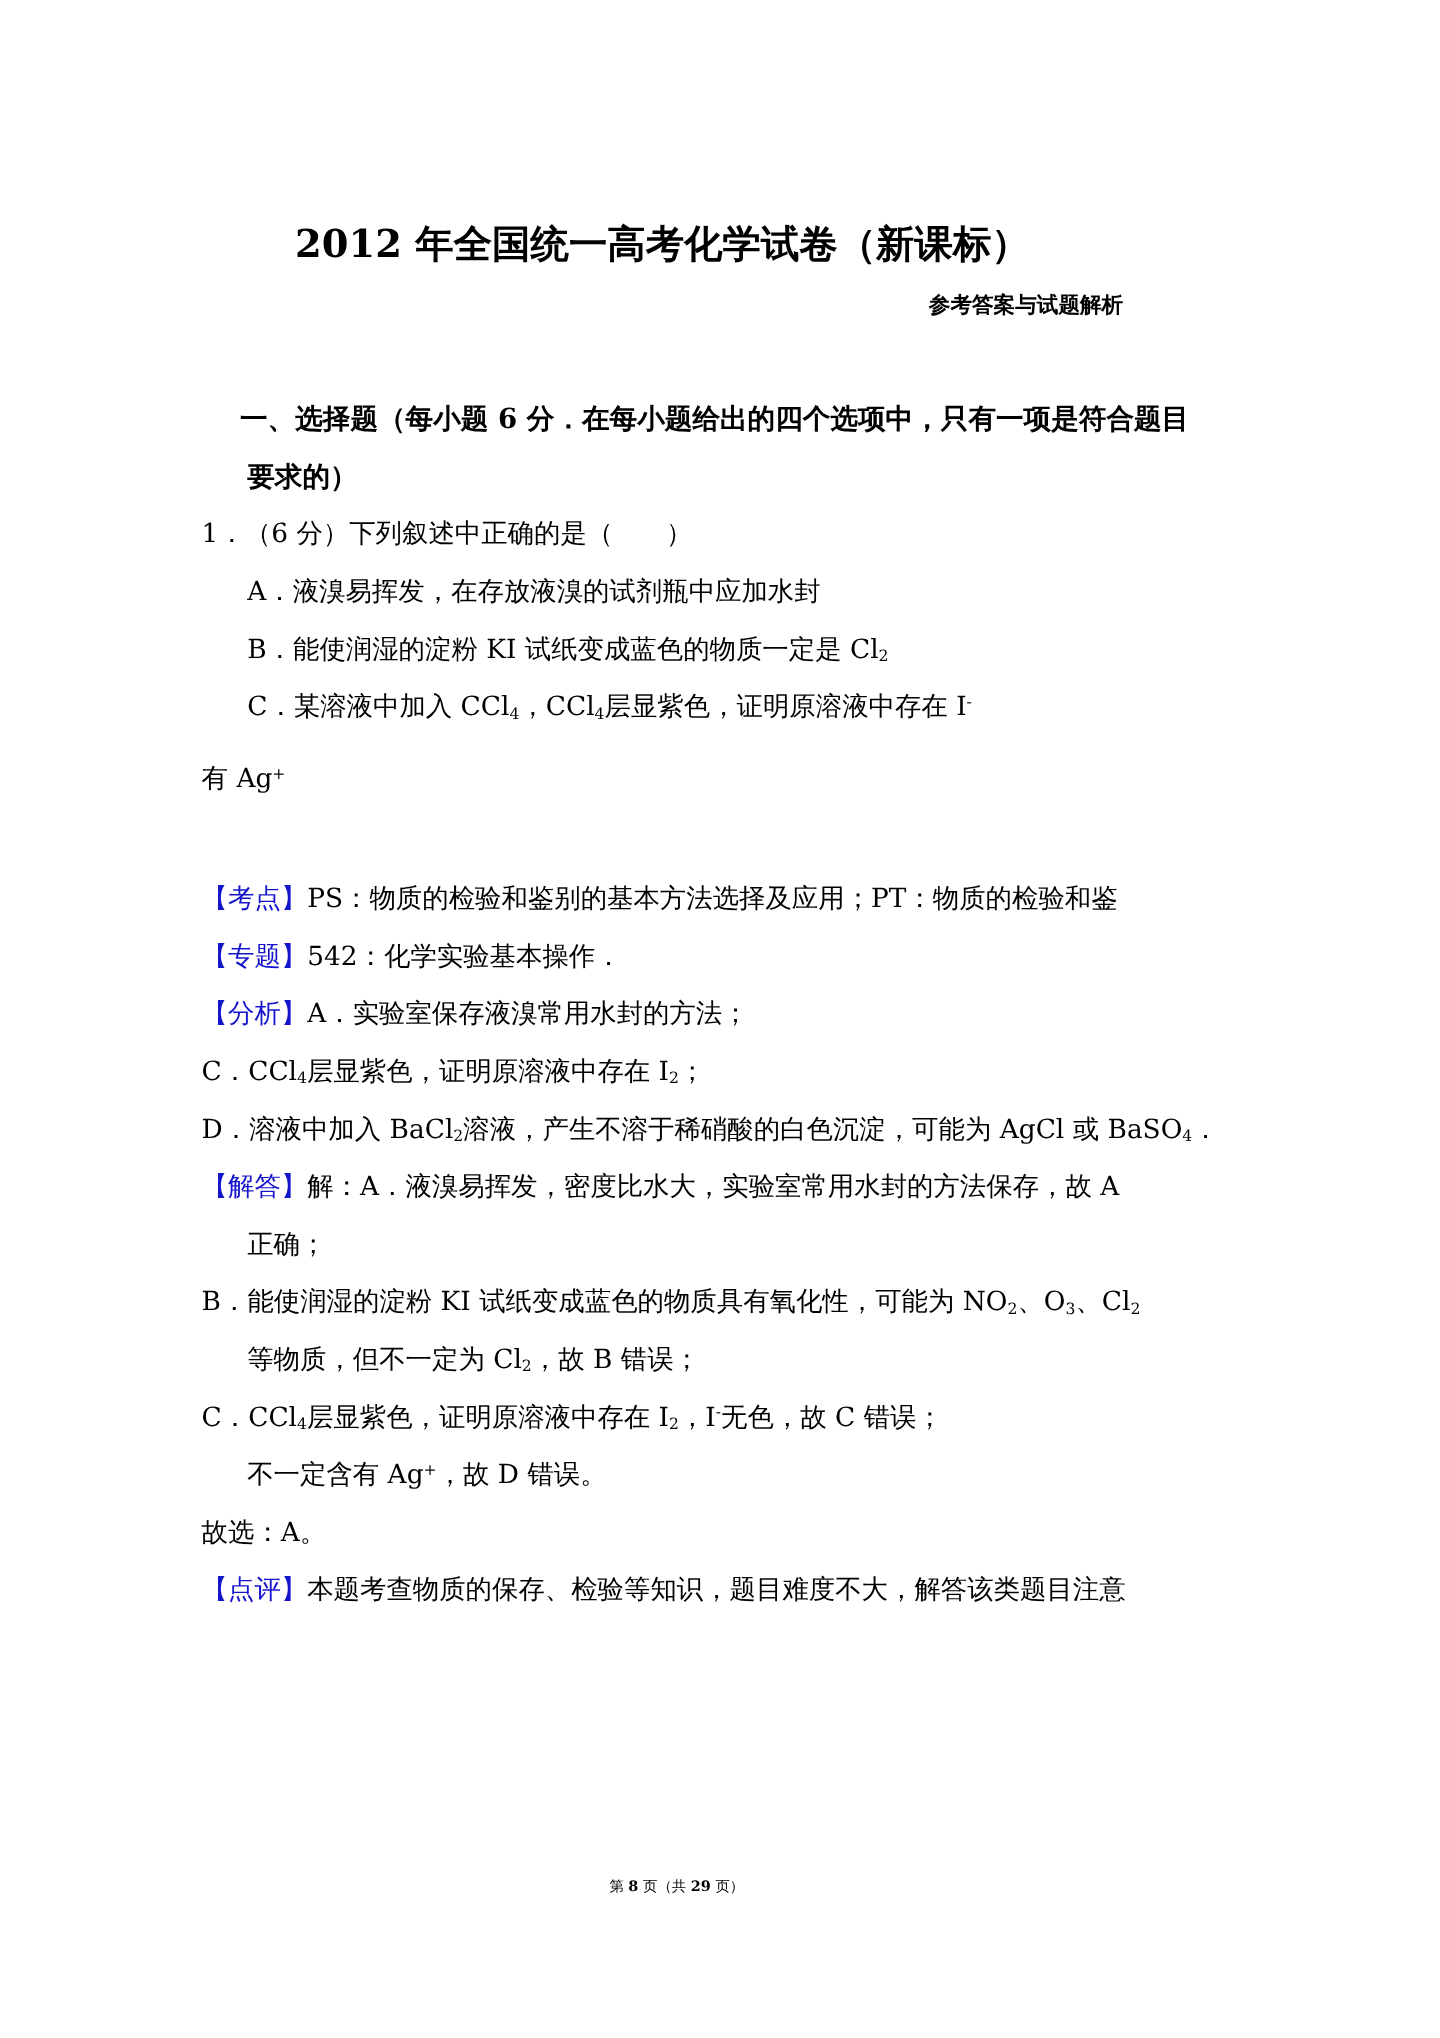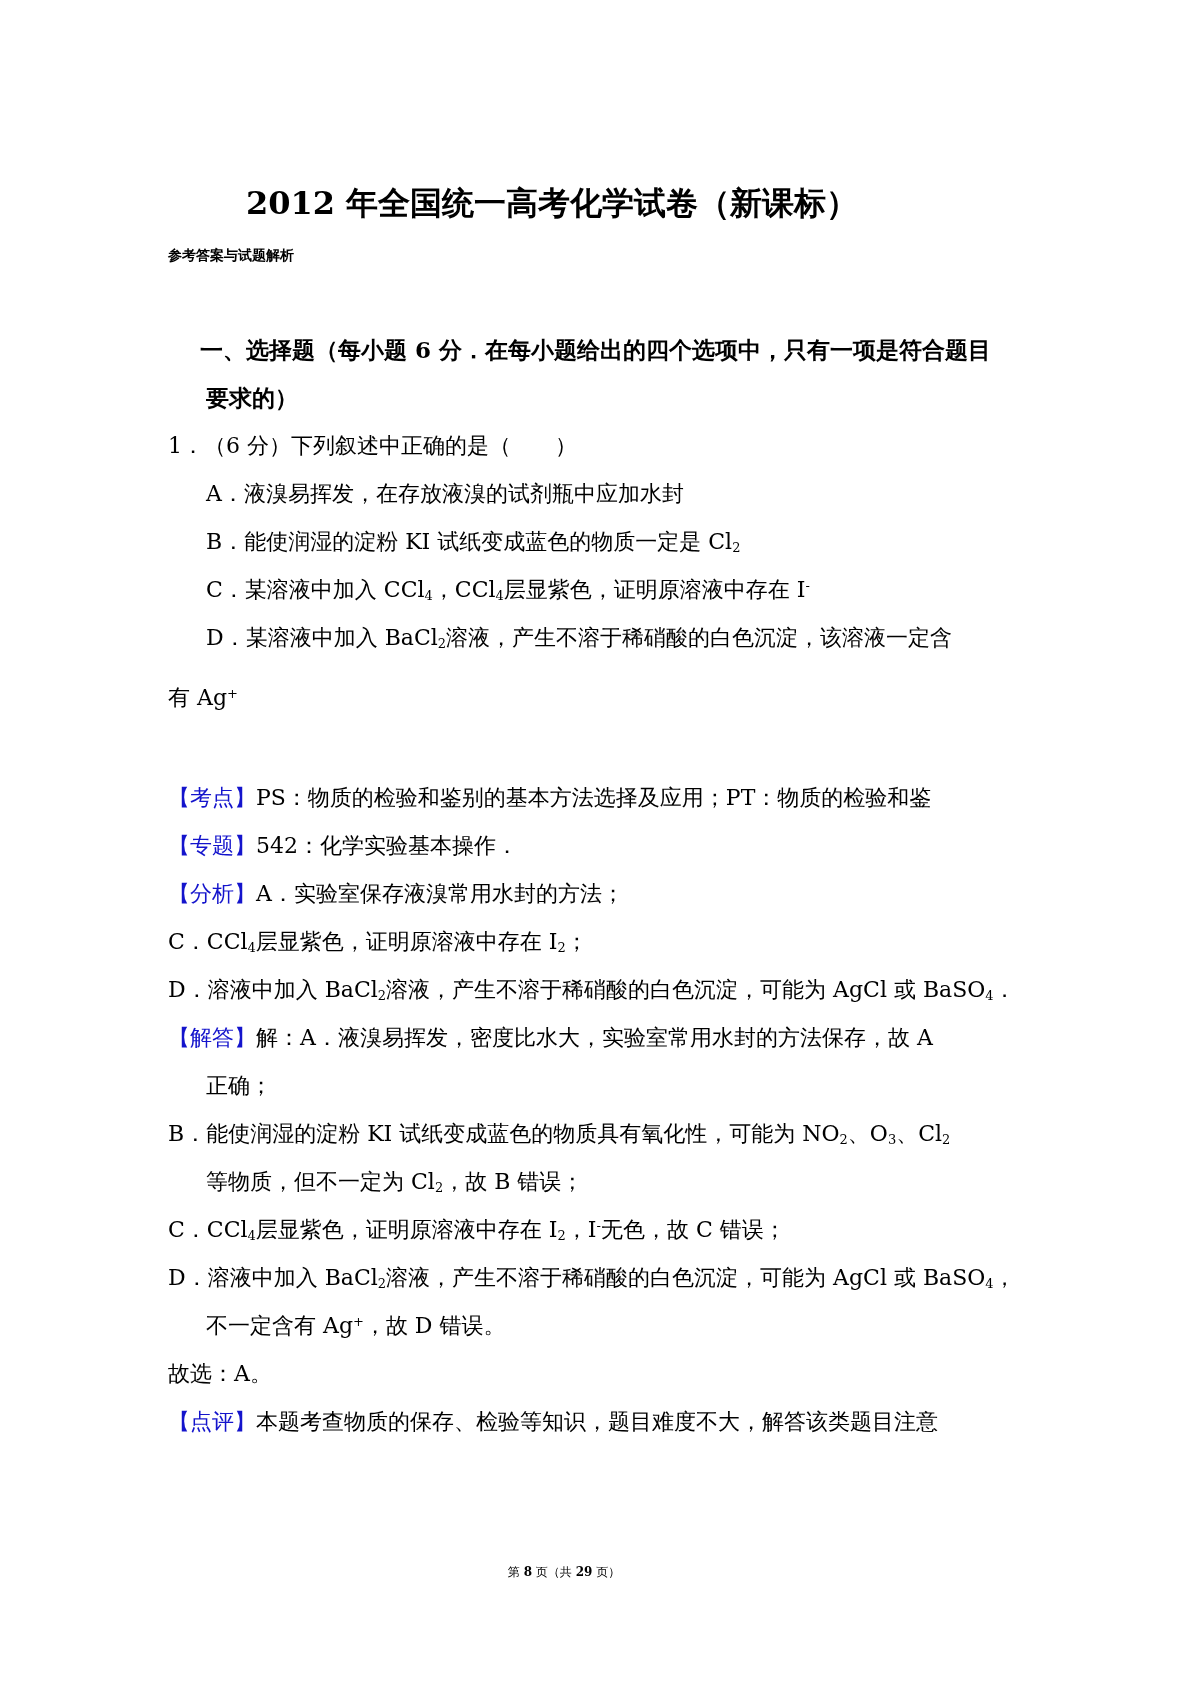--- a/index.html
+++ b/index.html
@@ -16,22 +16,22 @@
   .title {
     margin: 182px 0 0 0;
     text-align: center;
     font-size: 32px;
     font-weight: bold;
     line-height: 42px;
     white-space: nowrap;
   }
   .subtitle {
     margin: 20px 0 0 0;
-    text-align: left;
-    font-size: 14px;
+    text-align: right;
+    font-size: 18px;
     font-weight: bold;
     line-height: 22px;
   }
   .line {
     margin: 0;
     font-size: 22px;
     line-height: 48px;
     white-space: nowrap;
   }
   .section-line {
@@ -67,21 +67,20 @@
     <p class="title">2012 年全国统一高考化学试卷（新课标）</p>
     <p class="subtitle">参考答案与试题解析</p>
 
     <p class="line section-line first-section">一、选择题（每小题 6 分．在每小题给出的四个选项中，只有一项是符合题目</p>
     <p class="line section-line indent">要求的）</p>
 
     <p class="line">1．（6 分）下列叙述中正确的是（　　）</p>
     <p class="line indent">A．液溴易挥发，在存放液溴的试剂瓶中应加水封</p>
     <p class="line indent">B．能使润湿的淀粉 KI 试纸变成蓝色的物质一定是 Cl<sub>2</sub></p>
     <p class="line indent">C．某溶液中加入 CCl<sub>4</sub>，CCl<sub>4</sub>层显紫色，证明原溶液中存在 I<sup>-</sup></p>
-    <p class="line indent">D．某溶液中加入 BaCl<sub>2</sub>溶液，产生不溶于稀硝酸的白色沉淀，该溶液一定含</p>
     <p class="line gap-small">有 Ag<sup>+</sup></p>
 
     <p class="line gap-block">
       <span class="blue">【考点】</span><span>PS：物质的检验和鉴别的基本方法选择及应用；PT：物质的检验和鉴</span>
     </p>
 
     <p class="line">
       <span class="blue">【专题】</span><span>542：化学实验基本操作．</span>
     </p>
 
@@ -91,21 +90,20 @@
     <p class="line">C．CCl<sub>4</sub>层显紫色，证明原溶液中存在 I<sub>2</sub>；</p>
     <p class="line">D．溶液中加入 BaCl<sub>2</sub>溶液，产生不溶于稀硝酸的白色沉淀，可能为 AgCl 或 BaSO<sub>4</sub>．</p>
 
     <p class="line">
       <span class="blue">【解答】</span><span>解：A．液溴易挥发，密度比水大，实验室常用水封的方法保存，故 A</span>
     </p>
     <p class="line indent">正确；</p>
     <p class="line">B．能使润湿的淀粉 KI 试纸变成蓝色的物质具有氧化性，可能为 NO<sub>2</sub>、O<sub>3</sub>、Cl<sub>2</sub></p>
     <p class="line indent">等物质，但不一定为 Cl<sub>2</sub>，故 B 错误；</p>
     <p class="line">C．CCl<sub>4</sub>层显紫色，证明原溶液中存在 I<sub>2</sub>，I<sup>-</sup>无色，故 C 错误；</p>
-    <p class="line">D．溶液中加入 BaCl<sub>2</sub>溶液，产生不溶于稀硝酸的白色沉淀，可能为 AgCl 或 BaSO<sub>4</sub>，</p>
     <p class="line indent">不一定含有 Ag<sup>+</sup>，故 D 错误。</p>
     <p class="line">故选：A。</p>
 
     <p class="line">
       <span class="blue">【点评】</span><span>本题考查物质的保存、检验等知识，题目难度不大，解答该类题目注意</span>
     </p>
 
   </div>
 
   <p class="footer">

